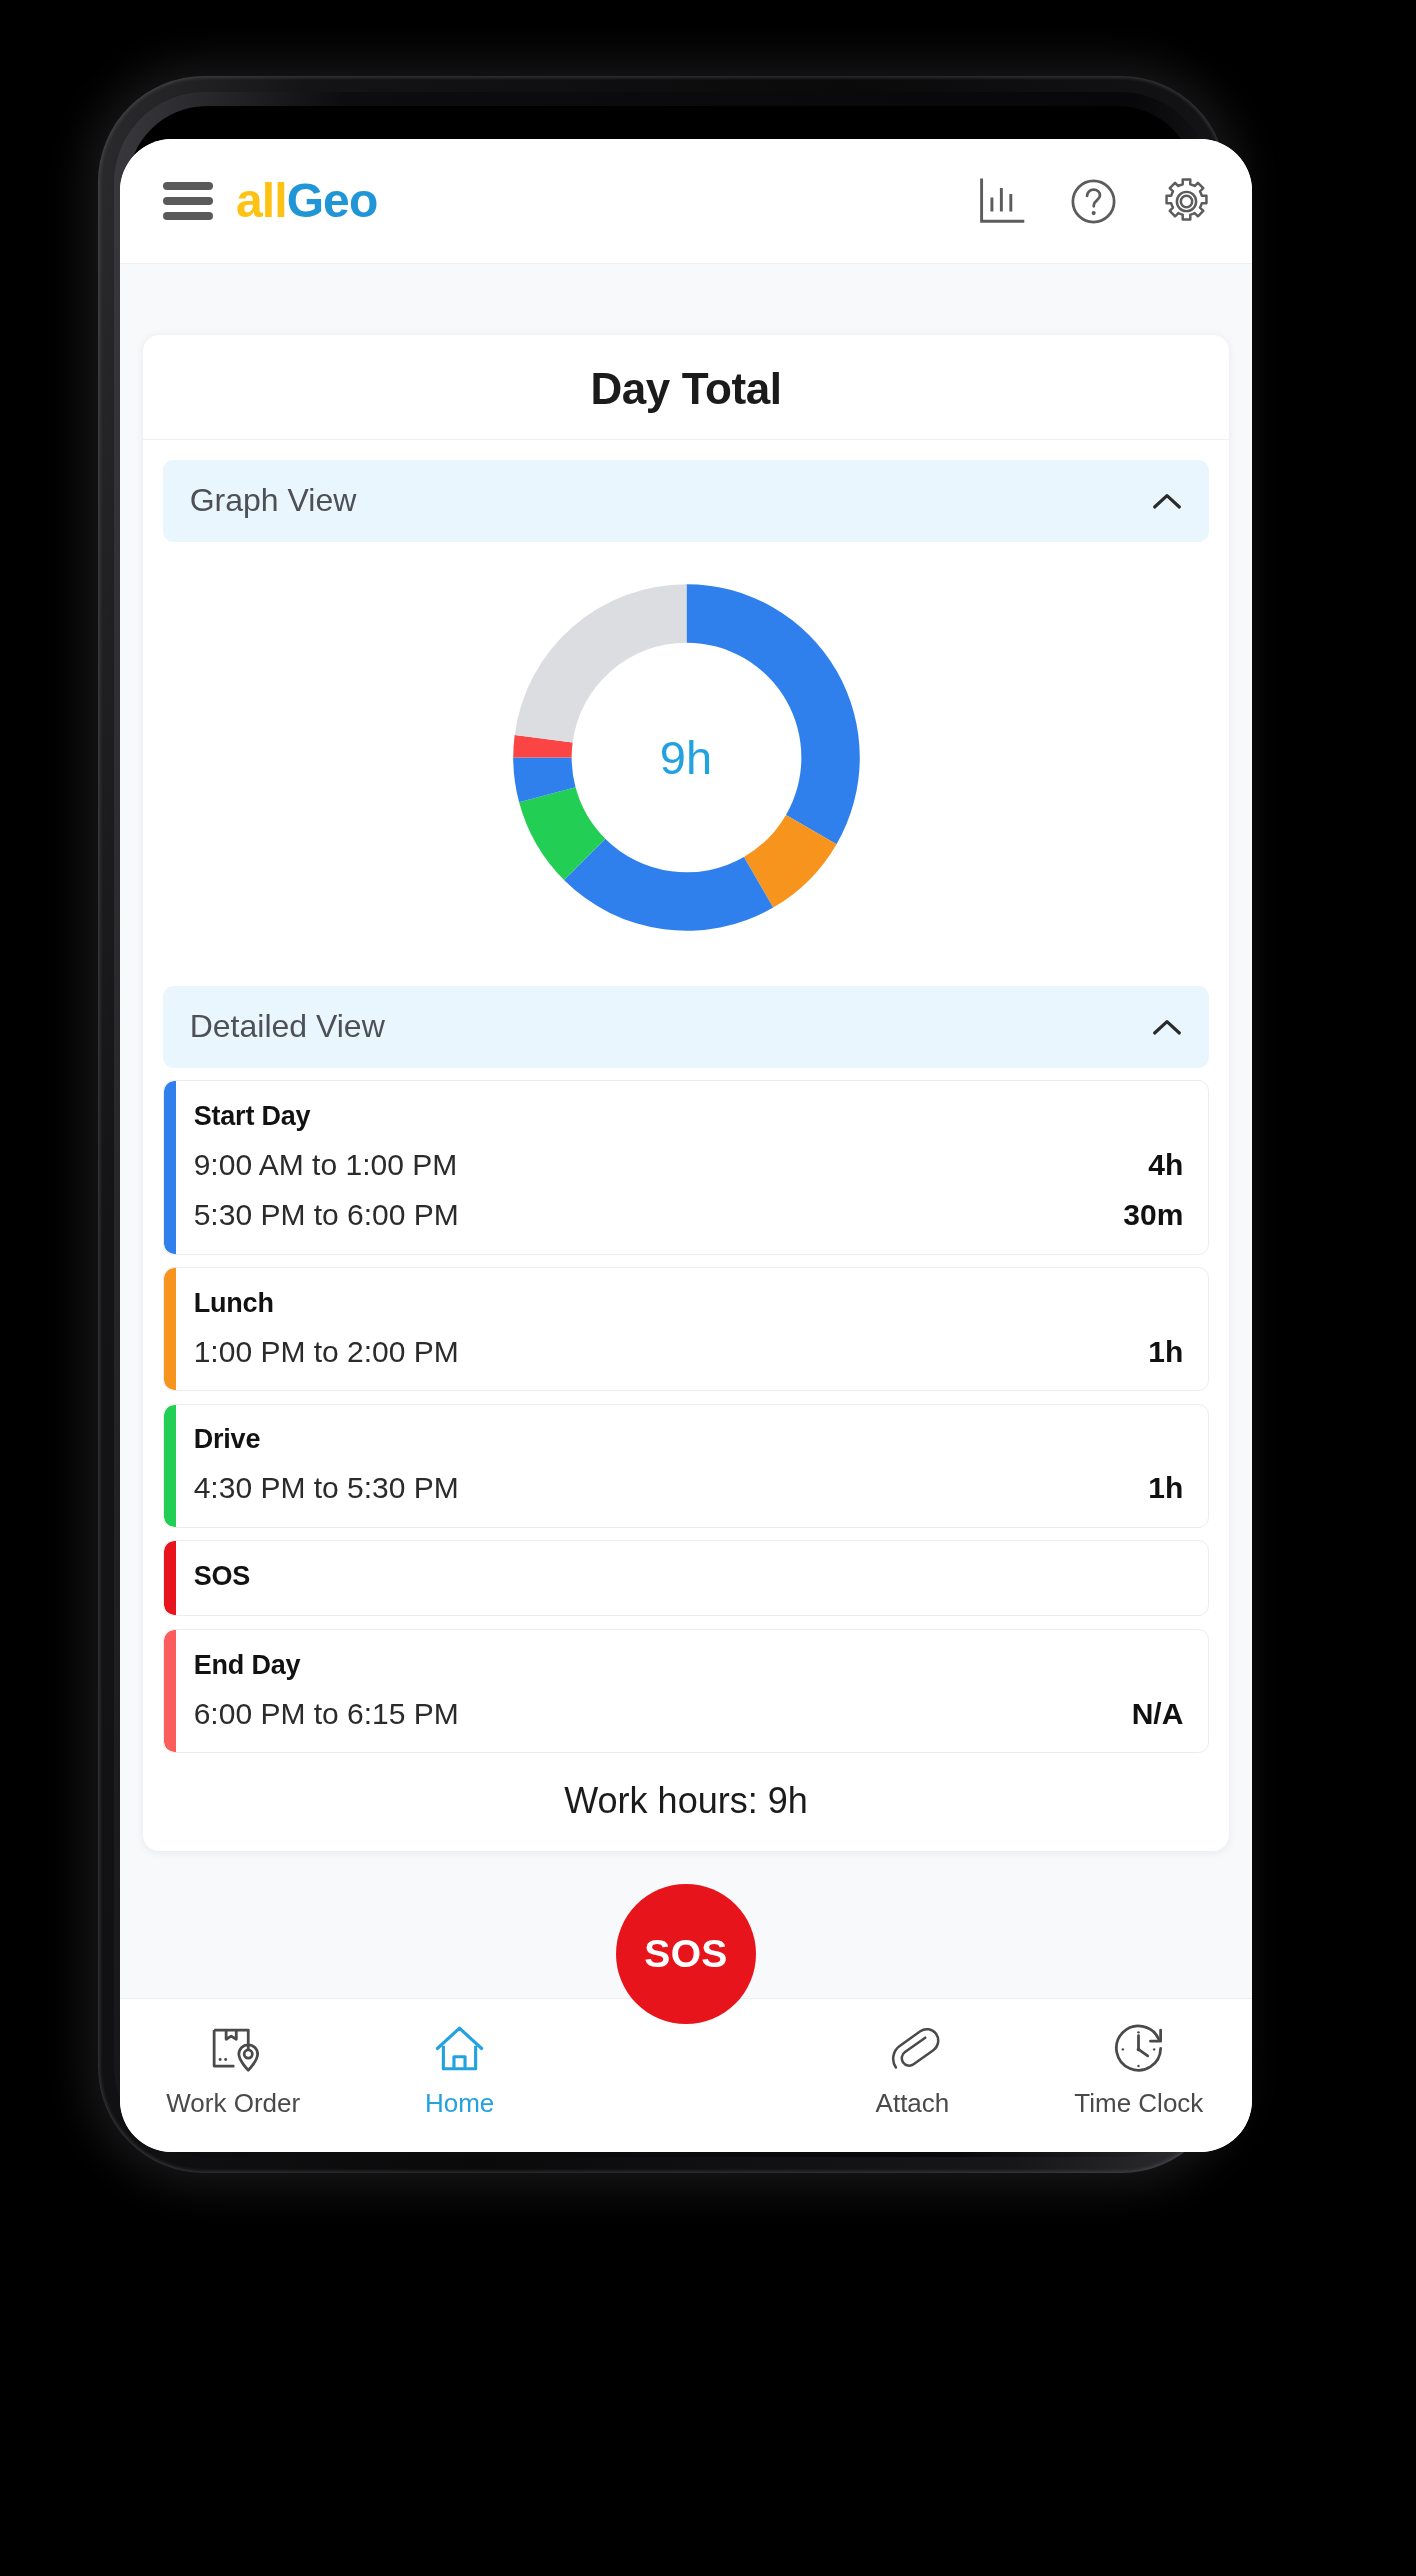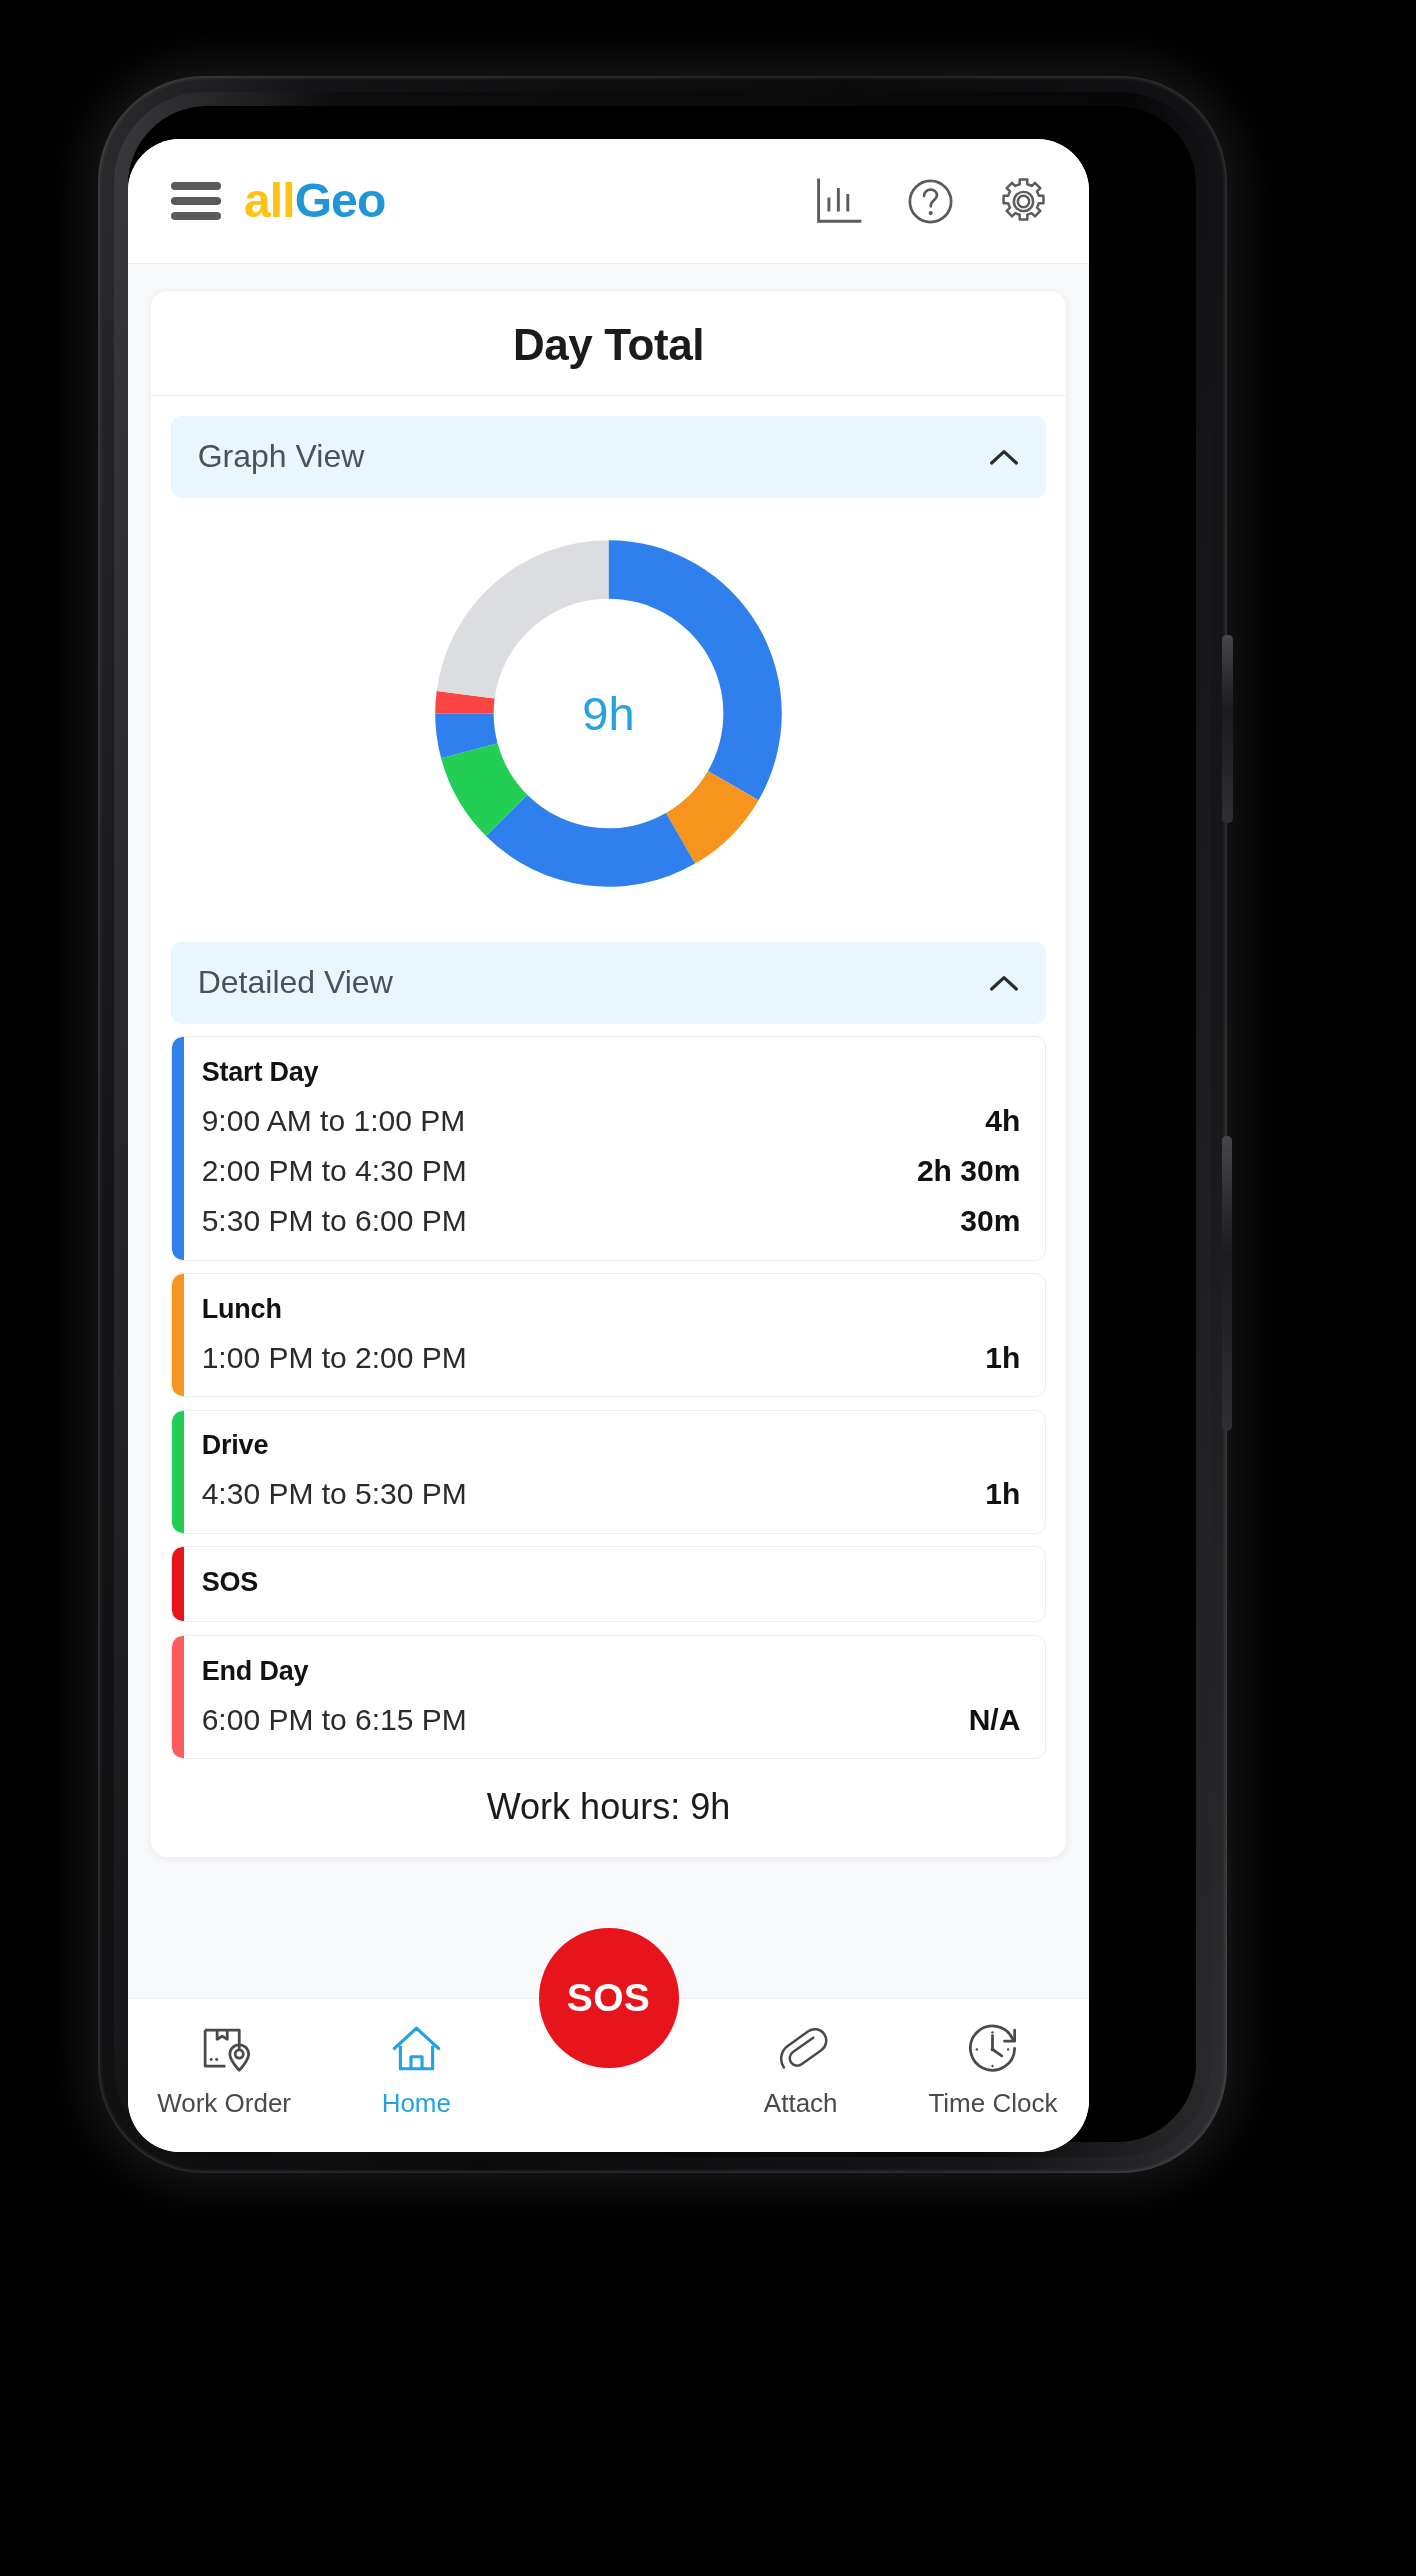--- a/index.html
+++ b/index.html
@@ -51,29 +51,30 @@
 
   .side-btn {
     position: absolute;
     background: linear-gradient(180deg,#46464a,#1b1b1e 40%,#2f2f33);
     border-radius: 4.5px;
   }
   .side-btn.volume { left: 1222px; top: 635px; width: 10.7px; height: 188px; }
   .side-btn.power  { left: 1222px; top: 1136px; width: 9.8px; height: 295px; }
   .screen-full {
     position: absolute;
-    left: 128px;
+    left: 120px;
     top: 139px;
-    width: 961px;
+    width: 1132px;
     height: 2013px;
     background: #f8f9fb;
     border-radius: 52px 52px 52px 52px;
     overflow: hidden;
     display: flex;
     flex-direction: column;
+    gap: 44px;
   }
 
   
   .camera-dot {
     position: absolute;
     left: 453px; top: 193px;
     width: 20.6px; height: 20.6px;
     border-radius: 50%;
     background: radial-gradient(circle at 38% 34%, #4ec3ff 0%, #0d8ede 38%, #063f72 72%, #021426 100%);
     box-shadow: 0 0 10.7px 4.5px rgba(25,130,220,0.30);
@@ -379,24 +380,20 @@
             <path d="M3 18 L17 5 L31 18" fill="none" stroke="#2b2b2b" stroke-width="3.6" stroke-linecap="round" stroke-linejoin="round"></path>
           </svg>
         </div>
 
         <div class="entries" id="entries-list">
             <div class="entry" style="--accent: #2f80ed;">
               <div class="entry-name">Start Day</div>
               <div class="entry-row">
                 <div class="entry-range">9:00 AM to 1:00 PM</div>
                 <div class="entry-dur">4h</div>
-              </div>
-              <div class="entry-row">
-                <div class="entry-range">2:00 PM to 4:30 PM</div>
-                <div class="entry-dur">2h 30m</div>
               </div>
               <div class="entry-row">
                 <div class="entry-range">5:30 PM to 6:00 PM</div>
                 <div class="entry-dur">30m</div>
               </div>
             </div>
             <div class="entry" style="--accent: #f7941d;">
               <div class="entry-name">Lunch</div>
               <div class="entry-row">
                 <div class="entry-range">1:00 PM to 2:00 PM</div>

